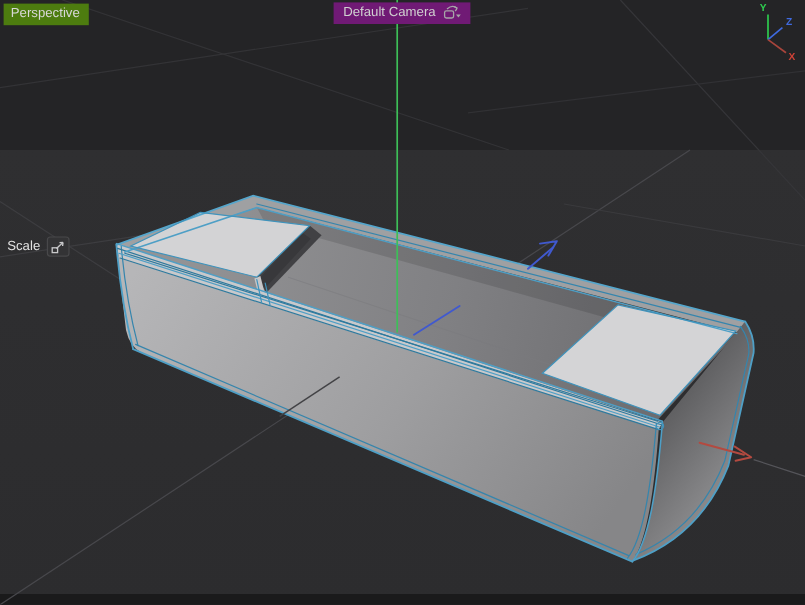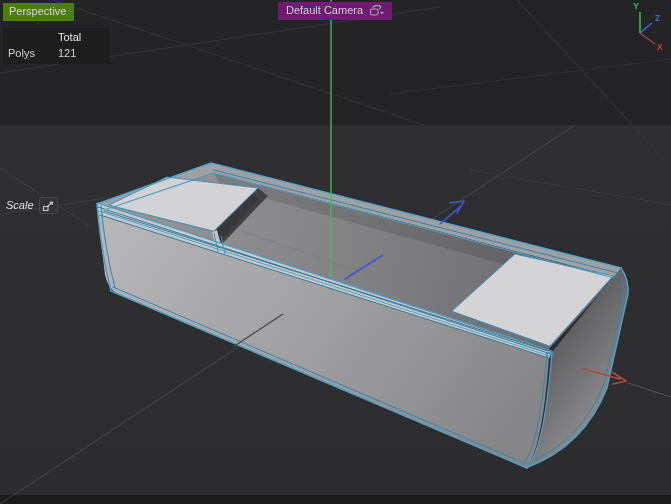--- a/index.html
+++ b/index.html
@@ -18,21 +18,21 @@
     left:3px;top:28px;width:96px;background:#1d1d1e;padding:3px 6px 4px 5px;
     display:grid;grid-template-columns:50px auto;row-gap:3px;color:#d2d2d2;
   }
   .stats-panel .sv{text-align:left;}
   .stats-panel .hdr{color:#e6e6e6;}
   .camera-menu{
     left:278px;top:2px;background:#701a75;padding:2px 7px 3px 8px;color:#d0d0d0;
     display:flex;align-items:center;gap:6px;
   }
   .tool-indicator{
-    left:6px;top:197px;display:flex;align-items:center;gap:5px;color:#e2e2e2;font-style:italic;
+    left:6px;top:197px;display:flex;align-items:center;gap:5px;color:#e2e2e2;
   }
   .badge{
     display:inline-flex;align-items:center;justify-content:center;
     width:17px;height:15px;background:#333335;border:1px solid #48484a;border-radius:3px;
   }
 </style>
 </head>
 <body>
 
 <div class="viewport">
@@ -148,26 +148,20 @@
       <path d="M 640,33 L 652,23" stroke="#3f6ae0" stroke-width="1.4" fill="none"></path>
       <path d="M 640,33 L 655,44" stroke="#a8453c" stroke-width="1.4" fill="none"></path>
       <text x="636" y="9" fill="#2ecc4e" text-anchor="middle">Y</text>
       <text x="655" y="21" fill="#3f6ae0">Z</text>
       <text x="657" y="50" fill="#cf4237">X</text>
     </g>
   </svg>
 
   <div class="hud view-menu">Perspective</div>
 
-  <div class="hud stats-panel">
-    <span class="sl"></span>
-    <span class="sv hdr">Total</span>
-    <span class="sl">Polys</span>
-    <span class="sv">121</span>
-  </div>
 
   <div class="hud camera-menu">
     <span>Default Camera</span>
     <svg width="16" height="13" viewBox="0 0 16 13">
       <rect x="1.5" y="5" width="7.5" height="6" rx="1.5" fill="none" stroke="#a6a6a8" stroke-width="1.1"></rect>
       <path d="M 3.5,3.5 Q 8,-0.5 12,2.8" fill="none" stroke="#a6a6a8" stroke-width="1.1"></path>
       <path d="M 12,2.8 L 9.6,1.6 M 12,2.8 L 10.4,5.2" fill="none" stroke="#a6a6a8" stroke-width="1.1"></path>
       <path d="M 11,8 L 15,8 L 13,10.6 Z" fill="#a6a6a8"></path>
     </svg>
   </div>

